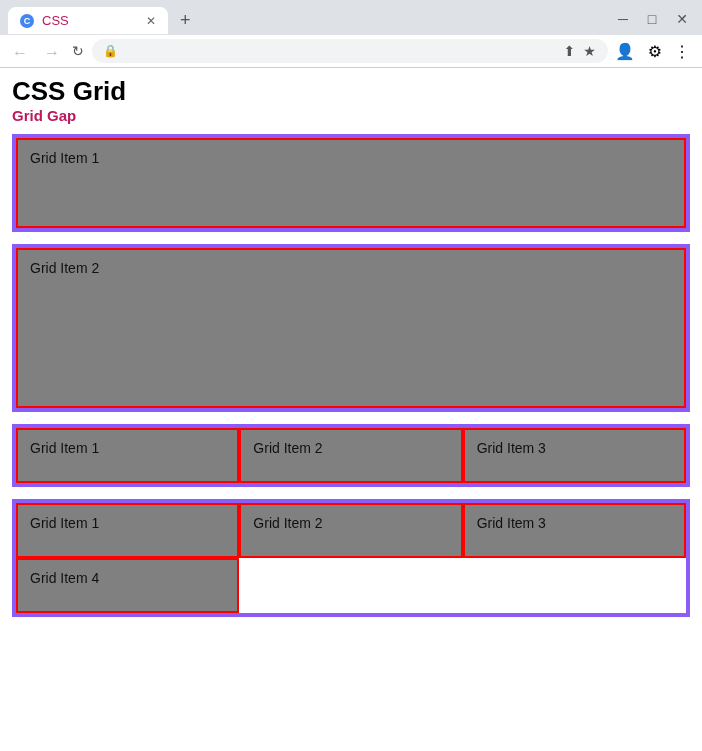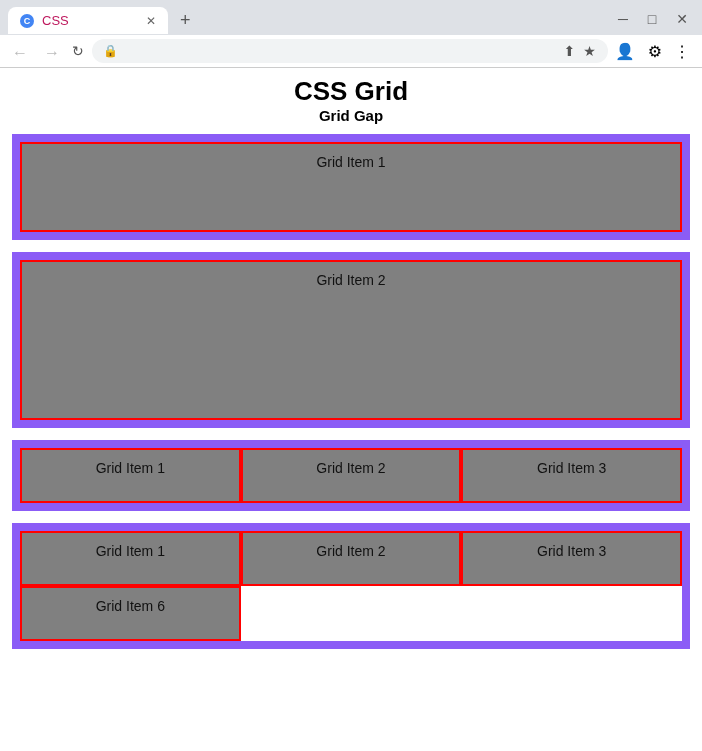--- a/index.html
+++ b/index.html
@@ -150,40 +150,39 @@
       gap: 12px;
       align-items: center;
       padding-right: 4px;
     }
 
     
     .page-content {
       background: #fff;
       flex: 1;
       padding: 8px 12px 12px 12px;
-      text-align: center;
     }
 
     .page-title {
       font-size: 26px;
       font-weight: bold;
       color: #000;
       margin-bottom: 0;
     }
 
     .page-subtitle {
       font-size: 15px;
       font-weight: bold;
-      color: #000000;
+      color: #be185d;
       margin-bottom: 10px;
     }
 
     
     .grid-section {
-      border: 8px solid #8b5cf6;
+      border: 4px solid #8b5cf6;
       margin-bottom: 12px;
     }
 
     
     .grid-single {
       display: grid;
       grid-template-columns: 1fr;
     }
 
     
@@ -303,18 +302,18 @@
       <div class="grid-item-short">
         <span>Grid Item 1</span>
       </div>
       <div class="grid-item-short">
         <span>Grid Item 2</span>
       </div>
       <div class="grid-item-short">
         <span>Grid Item 3</span>
       </div>
       <div class="grid-item-short">
-        <span>Grid Item 6</span>
+        <span>Grid Item 4</span>
       </div>
     </div>
 
   </div>
 </div>
 
 </body></html>

